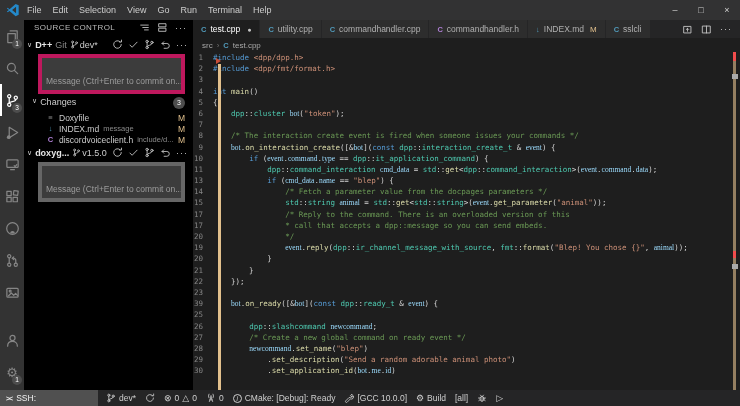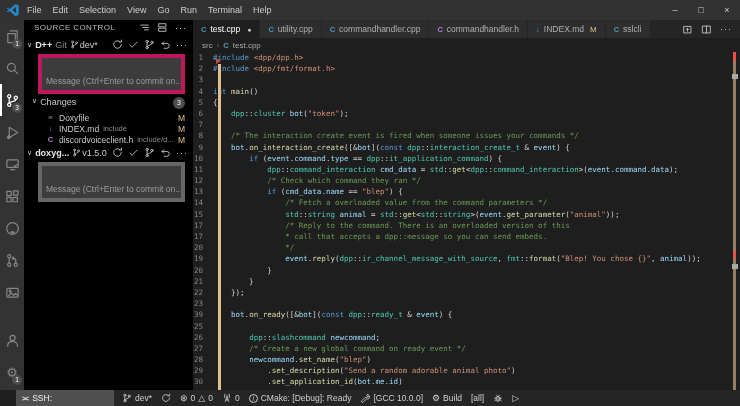--- a/index.html
+++ b/index.html
@@ -66,32 +66,32 @@
   .tab-actions { margin-left:auto; display:flex; align-items:center; gap:8px; padding:0 8px; color:#c5c5c5; flex:0 0 auto; }
   .dots { font-size:9px; letter-spacing:1px; line-height:8px; }
   .breadcrumb { height:14px; display:flex; align-items:center; gap:4px; padding-left:9px; font-size:8px; color:#a9a9a9; }
   .crumb-sep { color:#6f6f6f; }
   .code { position:relative; height:338px; overflow:hidden;
     font-family:"DejaVu Sans Mono", monospace; font-size:7.5px; line-height:11.2px; }
   .cl { display:flex; height:11.2px; }
   .ln { flex:0 0 20px; text-align:right; padding-right:10px; color:#858585; }
   .lc { white-space:pre; color:#d4d4d4; }
   .k { color:#569cd6; } .s { color:#ce9178; } .c { color:#6a9955; }
-  .t { color:#4ec9b0; } .f { color:#dcdcaa; } .v { color:#9cdcfe; } .p { color:#d4d4d4; }
+  .t { color:#4ec9b0; } .f { color:#dcdcaa; } .v { color:#9cdcfe;font-family:Liberation Serif, serif; } .p { color:#d4d4d4; }
   .git-bar { position:absolute; left:25px; top:12px; bottom:0; width:3px; background:#e2c08d; }
   .git-del { position:absolute; left:23px; top:6px; width:0; height:0;
     border-top:3.5px solid transparent; border-bottom:3.5px solid transparent; border-left:5px solid #c74e39; }
   .ruler { position:absolute; right:4px; top:0; bottom:0; width:3px; background:#e2c08d99; }
   .ruler-red1 { position:absolute; right:4px; top:0; width:3px; height:9px; background:#f14c4c; }
   .ruler-red2 { position:absolute; right:4px; top:199px; width:3px; height:7px; background:#f14c4c; }
   .ruler-gray1 { position:absolute; right:2px; top:22px; width:6px; height:5px; background:#aaaaaa; }
   .ruler-gray2 { position:absolute; right:2px; top:212px; width:6px; height:5px; background:#aaaaaa; }
 
   
-  .statusbar { position:absolute; left:16px; right:0; bottom:0; height:16px; background:#252526;
+  .statusbar { position:absolute; left:0; right:0; bottom:0; height:16px; background:#252526;
     display:flex; align-items:center; font-size:8.5px; color:#d0d0d0; z-index:6; }
   .sb-item { display:flex; align-items:center; gap:3px; margin-right:9px; white-space:nowrap; }
   .sb-remote { background:#505050; height:16px; width:98px; padding:0 6px; margin-right:8px;
     display:flex; align-items:center; gap:4px; color:#f0f0f0; }
   .remote-glyph { font-size:7px; letter-spacing:-1px; font-weight:bold; }
   .sb-ico { width:10px; height:10px; }
   .sb-ico use { stroke:currentColor; }
   .sb-uni { font-size:9px; line-height:9px; }
   .info-circ { width:9px; height:9px; border:1px solid #d0d0d0; border-radius:50%;
     font-size:6.5px; line-height:7px; text-align:center; font-style:italic; }
@@ -333,21 +333,21 @@
 
   <div id="file-list">
       <div class="file-row">
         <span class="file-ico" style="color: rgb(138, 138, 138);">≡</span>
         <span class="file-name">Doxyfile</span>
         <span class="file-status">M</span>
       </div>
       <div class="file-row">
         <span class="file-ico" style="color: rgb(81, 154, 186);">↓</span>
         <span class="file-name">INDEX.md</span>
-        <span class="file-path">include</span>
+        <span class="file-path">message</span>
         <span class="file-status">M</span>
       </div>
       <div class="file-row">
         <span class="file-ico" style="color: rgb(177, 128, 215);">C</span>
         <span class="file-name">discordvoiceclient.h</span>
         <span class="file-path">include/d...</span>
         <span class="file-status">M</span>
       </div>
     </div>
 
@@ -472,30 +472,26 @@
       </div>
       <div class="cl">
         <span class="ln">10</span>
         <span class="lc"><span class="p">        </span><span class="k">if</span><span class="p"> (</span><span class="v">event</span><span class="p">.</span><span class="v">command</span><span class="p">.</span><span class="v">type</span><span class="p"> == </span><span class="t">dpp</span><span class="p">::</span><span class="t">it_application_command</span><span class="p">) {</span></span>
       </div>
       <div class="cl">
         <span class="ln">11</span>
         <span class="lc"><span class="p">            </span><span class="t">dpp</span><span class="p">::</span><span class="t">command_interaction</span><span class="p"> </span><span class="v">cmd_data</span><span class="p"> = </span><span class="t">std</span><span class="p">::</span><span class="f">get</span><span class="p">&lt;</span><span class="t">dpp</span><span class="p">::</span><span class="t">command_interaction</span><span class="p">&gt;(</span><span class="v">event</span><span class="p">.</span><span class="v">command</span><span class="p">.</span><span class="v">data</span><span class="p">);</span></span>
       </div>
       <div class="cl">
-        <span class="ln">12</span>
-        <span class="lc"><span class="p">            </span><span class="c">/* Check which command they ran */</span></span>
-      </div>
-      <div class="cl">
         <span class="ln">13</span>
         <span class="lc"><span class="p">            </span><span class="k">if</span><span class="p"> (</span><span class="v">cmd_data</span><span class="p">.</span><span class="v">name</span><span class="p"> == </span><span class="s">"blep"</span><span class="p">) {</span></span>
       </div>
       <div class="cl">
         <span class="ln">14</span>
-        <span class="lc"><span class="p">                </span><span class="c">/* Fetch a overloaded value from the command parameters */</span></span>
+        <span class="lc"><span class="p">                </span><span class="c">/* Fetch a parameter value from the docpages parameters */</span></span>
       </div>
       <div class="cl">
         <span class="ln">15</span>
         <span class="lc"><span class="p">                </span><span class="t">std</span><span class="p">::</span><span class="t">string</span><span class="p"> </span><span class="v">animal</span><span class="p"> = </span><span class="t">std</span><span class="p">::</span><span class="f">get</span><span class="p">&lt;</span><span class="t">std</span><span class="p">::</span><span class="t">string</span><span class="p">&gt;(</span><span class="v">event</span><span class="p">.</span><span class="f">get_parameter</span><span class="p">(</span><span class="s">"animal"</span><span class="p">));</span></span>
       </div>
       <div class="cl">
         <span class="ln">17</span>
         <span class="lc"><span class="p">                </span><span class="c">/* Reply to the command. There is an overloaded version of this</span></span>
       </div>
       <div class="cl">

